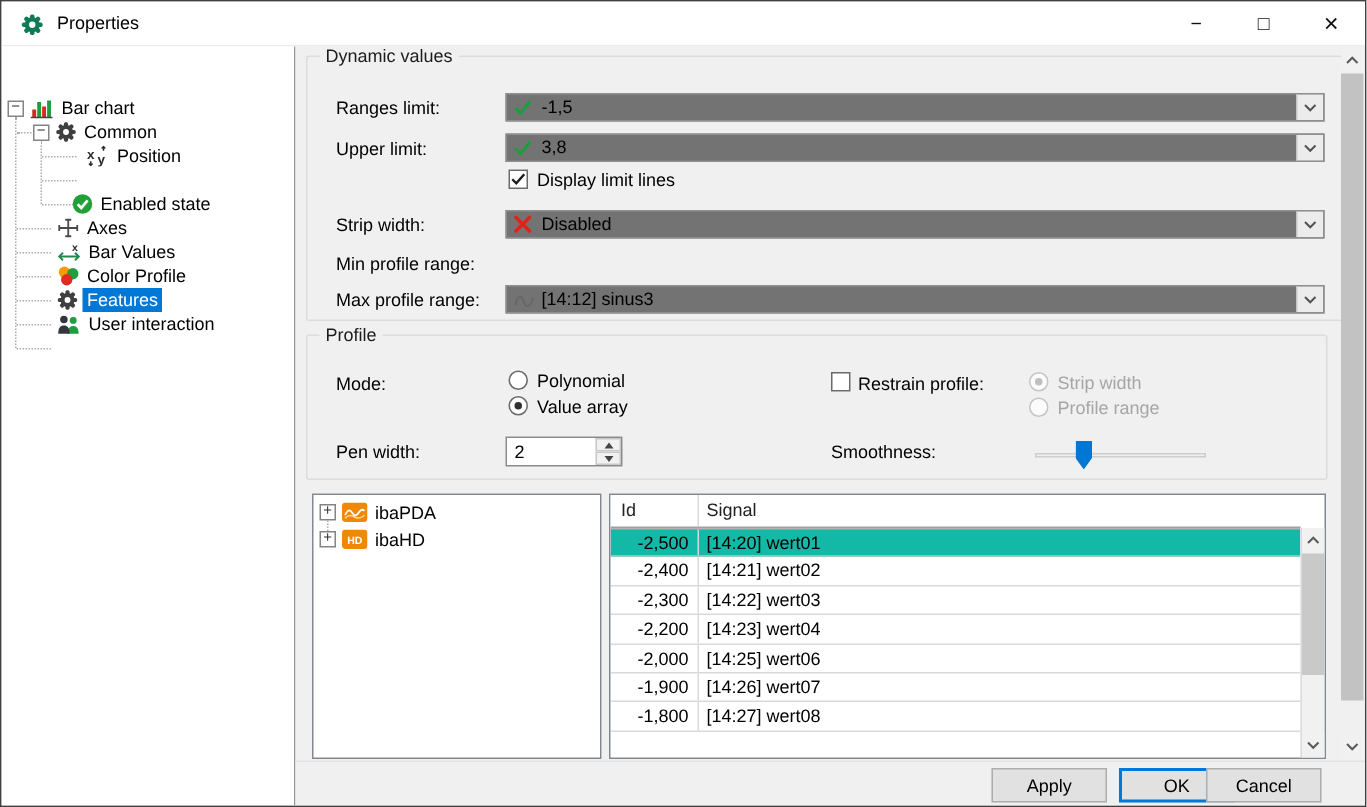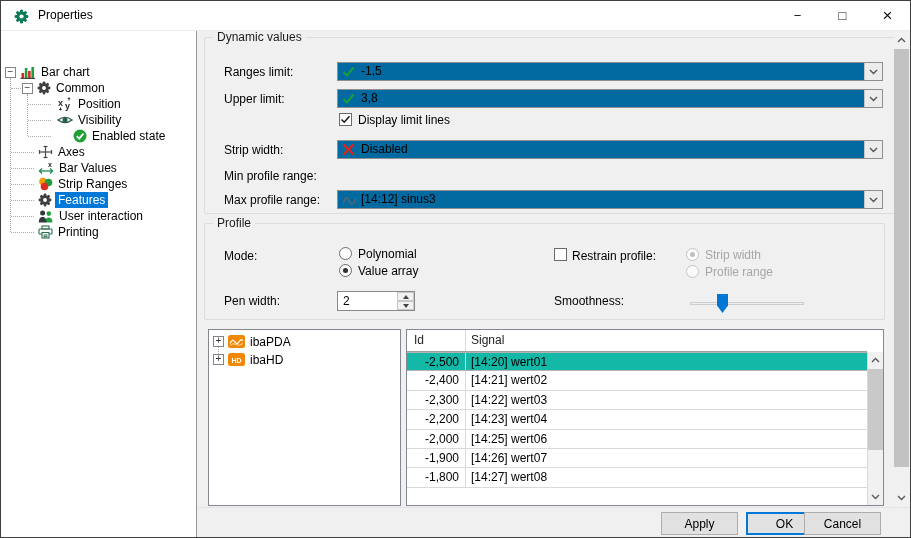--- a/index.html
+++ b/index.html
@@ -24,21 +24,21 @@
   .doth{position:absolute;height:0;border-top:1px dotted #ababab;z-index:0;}
 
   
   .right-panel{position:absolute;left:196px;top:30px;right:0;bottom:0;background:#f0f0f0;overflow:hidden;}
   .groupbox{position:absolute;border:1px solid #dcdcdc;border-radius:2px;box-sizing:border-box;}
   .gtitle{position:absolute;top:-8px;left:8px;background:#f0f0f0;padding:0 4px;color:#1c1c1c;}
   .flabel{position:absolute;color:#000;}
   .dis{color:#a6a6a6;}
 
   
-  .combo{position:absolute;left:132px;width:546px;height:19px;background:#0369a1;border:1px solid #8f8f8f;box-sizing:border-box;}
+  .combo{position:absolute;left:132px;width:546px;height:19px;background:#737373;border:1px solid #8f8f8f;box-sizing:border-box;}
   .cicon{position:absolute;left:4px;top:2px;}
   .cicon.sine{top:3px;}
   .cval{position:absolute;left:23px;top:1px;line-height:15px;}
   .dd{position:absolute;right:0;top:0;bottom:0;width:17px;background:#ececec;border-left:1px solid #c6c6c6;display:flex;align-items:center;justify-content:center;}
 
   
   .checkbox{position:absolute;width:13px;height:13px;box-sizing:border-box;border:1px solid #6a6a6a;background:#fff;}
   .checkbox svg{position:absolute;left:0px;top:0px;}
   .radio{position:absolute;width:13px;height:13px;box-sizing:border-box;border:1px solid #6a6a6a;border-radius:50%;background:#fff;}
   .radio.on::after{content:"";position:absolute;left:3px;top:3px;width:5px;height:5px;border-radius:50%;background:#2f2f2f;}
@@ -172,31 +172,22 @@
             <line x1="3.5" y1="10.5" x2="3.5" y2="13"></line>
               <polyline points="2.3,12 3.5,13.3 4.7,12" fill="none"></polyline>
             <line x1="12" y1="3.5" x2="12" y2="1"></line>
               <polyline points="10.8,2 12,0.7 13.2,2" fill="none"></polyline>
           </g>
         </svg>
       </span>
       <span class="tlabel">Position</span>
     </div>
 
-    <div class="trow" style="top:81px;padding-left:52px;">
-      <span class="ticon">
-        <svg width="16" height="12" viewBox="0 0 16 12">
-          <path d="M1,6 Q8,0.8 15,6 Q8,11.2 1,6 Z" fill="none" stroke="#2a5e46" stroke-width="1.4"></path>
-          <circle cx="8" cy="6" r="2.5" fill="#2a5e46"></circle>
-        </svg>
-      </span>
-      <span class="tlabel">Visibility</span>
-    </div>
-
-    <div class="trow" style="top:97px;padding-left:68px;align-items:center;">
+
+    <div class="trow" style="top:97px;padding-left:43px;align-items:center;">
       <span class="ticon">
         <svg width="14" height="14" viewBox="0 0 14 14">
           <circle cx="7" cy="7" r="6.5" fill="#21a038"></circle>
           <polyline points="3.8,7.2 6.2,9.6 10.4,4.6" stroke="#fff" stroke-width="1.8" fill="none"></polyline>
         </svg>
       </span>
       <span class="tlabel">Enabled state</span>
     </div>
 
     <div class="trow" style="top:113px;padding-left:33px;">
@@ -230,21 +221,21 @@
     </div>
 
     <div class="trow" style="top:145px;padding-left:33px;">
       <span class="ticon">
         <svg width="15" height="14" viewBox="0 0 15 14">
           <circle cx="5" cy="4.5" r="3.8" fill="#f59d00"></circle>
           <circle cx="10.5" cy="5.5" r="3.8" fill="#1f9e3e"></circle>
           <circle cx="6.5" cy="9.5" r="3.8" fill="#e02b20"></circle>
         </svg>
       </span>
-      <span class="tlabel">Strip Ranges</span>
+      <span class="tlabel">Color Profile</span>
     </div>
 
     <div class="trow" style="top:161px;padding-left:33px;">
       <span class="ticon">
         <svg width="14" height="14" viewBox="0 0 15 15">
           <g fill="#3f3f3f">
             <rect x="6" y="0.6" width="3" height="13.8" rx="1.2"></rect>
             <rect x="6" y="0.6" width="3" height="13.8" rx="1.2" transform="rotate(45 7.5 7.5)"></rect>
             <rect x="6" y="0.6" width="3" height="13.8" rx="1.2" transform="rotate(90 7.5 7.5)"></rect>
             <rect x="6" y="0.6" width="3" height="13.8" rx="1.2" transform="rotate(135 7.5 7.5)"></rect>
@@ -265,34 +256,20 @@
           </g>
           <g fill="#33373d">
             <circle cx="4.6" cy="3" r="2.5"></circle>
             <path d="M0.8,12.5 C0.8,8.6 2.2,7 4.6,7 C7,7 8.4,8.6 8.4,12.5 Z"></path>
           </g>
         </svg>
       </span>
       <span class="tlabel">User interaction</span>
     </div>
 
-    <div class="trow" style="top:193px;padding-left:33px;">
-      <span class="ticon">
-        <svg width="15" height="14" viewBox="0 0 15 14">
-          <g fill="none" stroke="#2d6e4e" stroke-width="1.1">
-            <rect x="4" y="1" width="7" height="3"></rect>
-            <rect x="1" y="4" width="13" height="5" rx="0.8"></rect>
-            <rect x="4" y="7.5" width="7" height="5.5" fill="#fff"></rect>
-            <line x1="5.5" y1="10" x2="9.5" y2="10"></line>
-            <line x1="5.5" y1="11.7" x2="9.5" y2="11.7"></line>
-          </g>
-        </svg>
-      </span>
-      <span class="tlabel">Printing</span>
-    </div>
   </div>
 
   <div class="right-panel">
 
     <div class="groupbox" style="left:7px;top:6px;width:747px;height:177px;">
       <span class="gtitle">Dynamic values</span>
 
       <span class="flabel" style="left:19px;top:27px;">Ranges limit:</span>
       <div class="combo" style="top:24px;">
         <span class="cicon">

